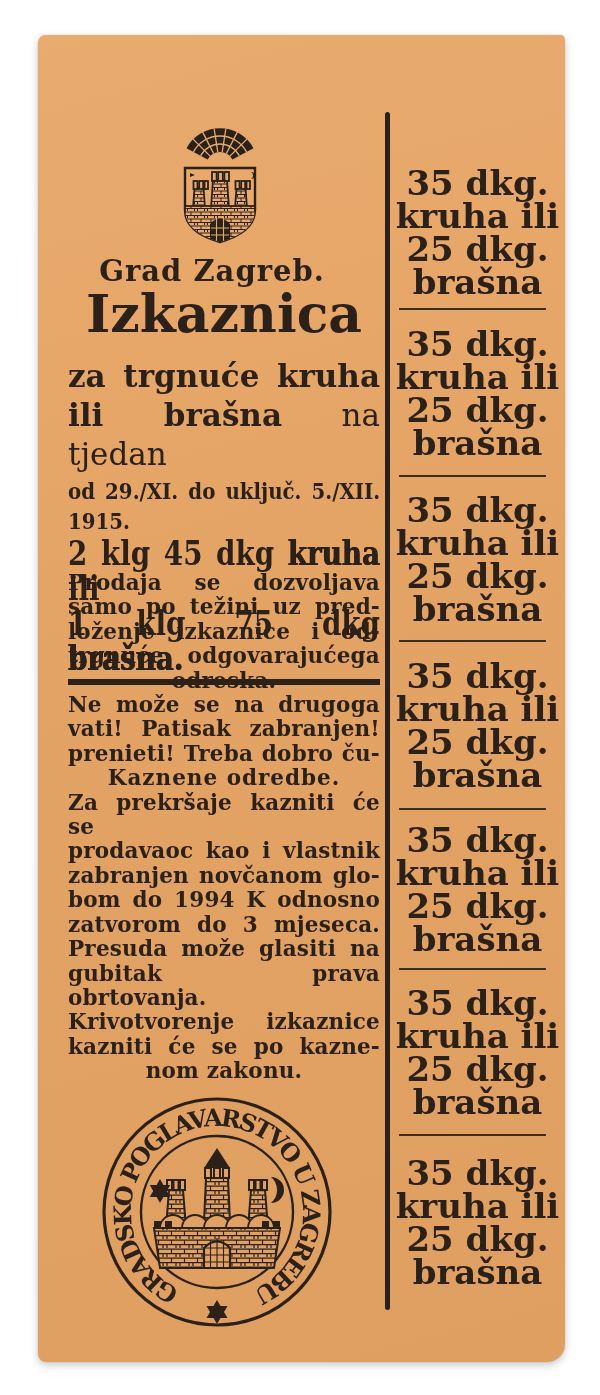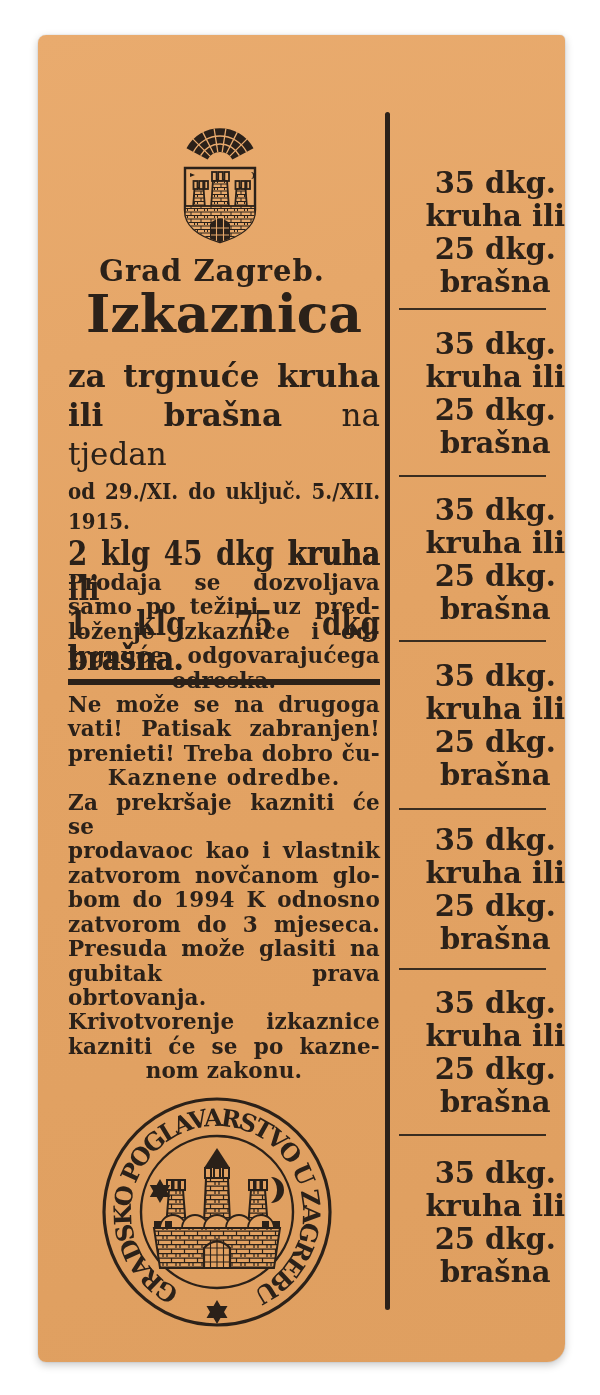--- a/index.html
+++ b/index.html
@@ -32,22 +32,22 @@
   .regs{position:absolute;left:30px;top:511px;width:312px;font-size:21.5px;
     font-weight:bold;line-height:24.4px;letter-spacing:0.2px;margin-top:25px;}
   .bline.b{letter-spacing:1px;}
   .sealcap{position:absolute;left:30px;top:989px;width:312px;font-size:23px;
     font-weight:bold;}
   .stamp{position:absolute;left:62px;top:1060px;width:234px;height:234px;}
   .vline{position:absolute;left:347px;top:77px;width:5px;height:1198px;
     background:var(--ink);border-radius:3px;}
   .coupons{position:absolute;left:352px;top:77px;width:175px;height:1198px;
     display:flex;flex-direction:column;}
-  .coupon{position:relative;display:flex;align-items:center;justify-content:flex-end;
-    text-align:center;font-size:29px;line-height:33px;font-weight:bold;
+  .coupon{position:relative;display:flex;align-items:center;justify-content:center;
+    text-align:center;font-size:34px;line-height:33px;font-weight:bold;
     box-sizing:border-box;}
   .coupon:nth-child(1){height:198px;padding-top:44px;}
   .coupon:nth-child(2){height:167px;}
   .coupon:nth-child(3){height:165px;}
   .coupon:nth-child(4){height:168px;}
   .coupon:nth-child(5){height:160px;}
   .coupon:nth-child(6){height:166px;}
   .coupon:nth-child(7){height:174px;}
   .coupon:not(:last-child)::after{content:"";position:absolute;left:9px;right:19px;
     bottom:0;height:2px;background:var(--line-soft);}
@@ -120,21 +120,21 @@
       <div class="bline j">samo po težini uz pred-</div>
       <div class="bline j">loženje izkaznice i od-</div>
       <div class="bline j">trgnuće odgovarajućega</div>
       <div class="bline c">odreska.</div>
       <div class="bline j">Ne može se na drugoga</div>
       <div class="bline j">vati! Patisak zabranjen!</div>
       <div class="bline j">prenieti! Treba dobro ču-</div>
       <div class="bline c b">Kaznene odredbe.</div>
       <div class="bline j">Za prekršaje kazniti će se</div>
       <div class="bline j">prodavaoc kao i vlastnik</div>
-      <div class="bline j">zatvorom novčanom glo-</div>
+      <div class="bline j">zabranjen novčanom glo-</div>
       <div class="bline j">bom do 1994 K odnosno</div>
       <div class="bline j">zatvorom do 3 mjeseca.</div>
       <div class="bline j">Presuda može glasiti na</div>
       <div class="bline j">gubitak prava obrtovanja.</div>
       <div class="bline j">Krivotvorenje izkaznice</div>
       <div class="bline j">kazniti će se po kazne-</div>
       <div class="bline c">nom zakonu.</div>
     </div>
 
 

